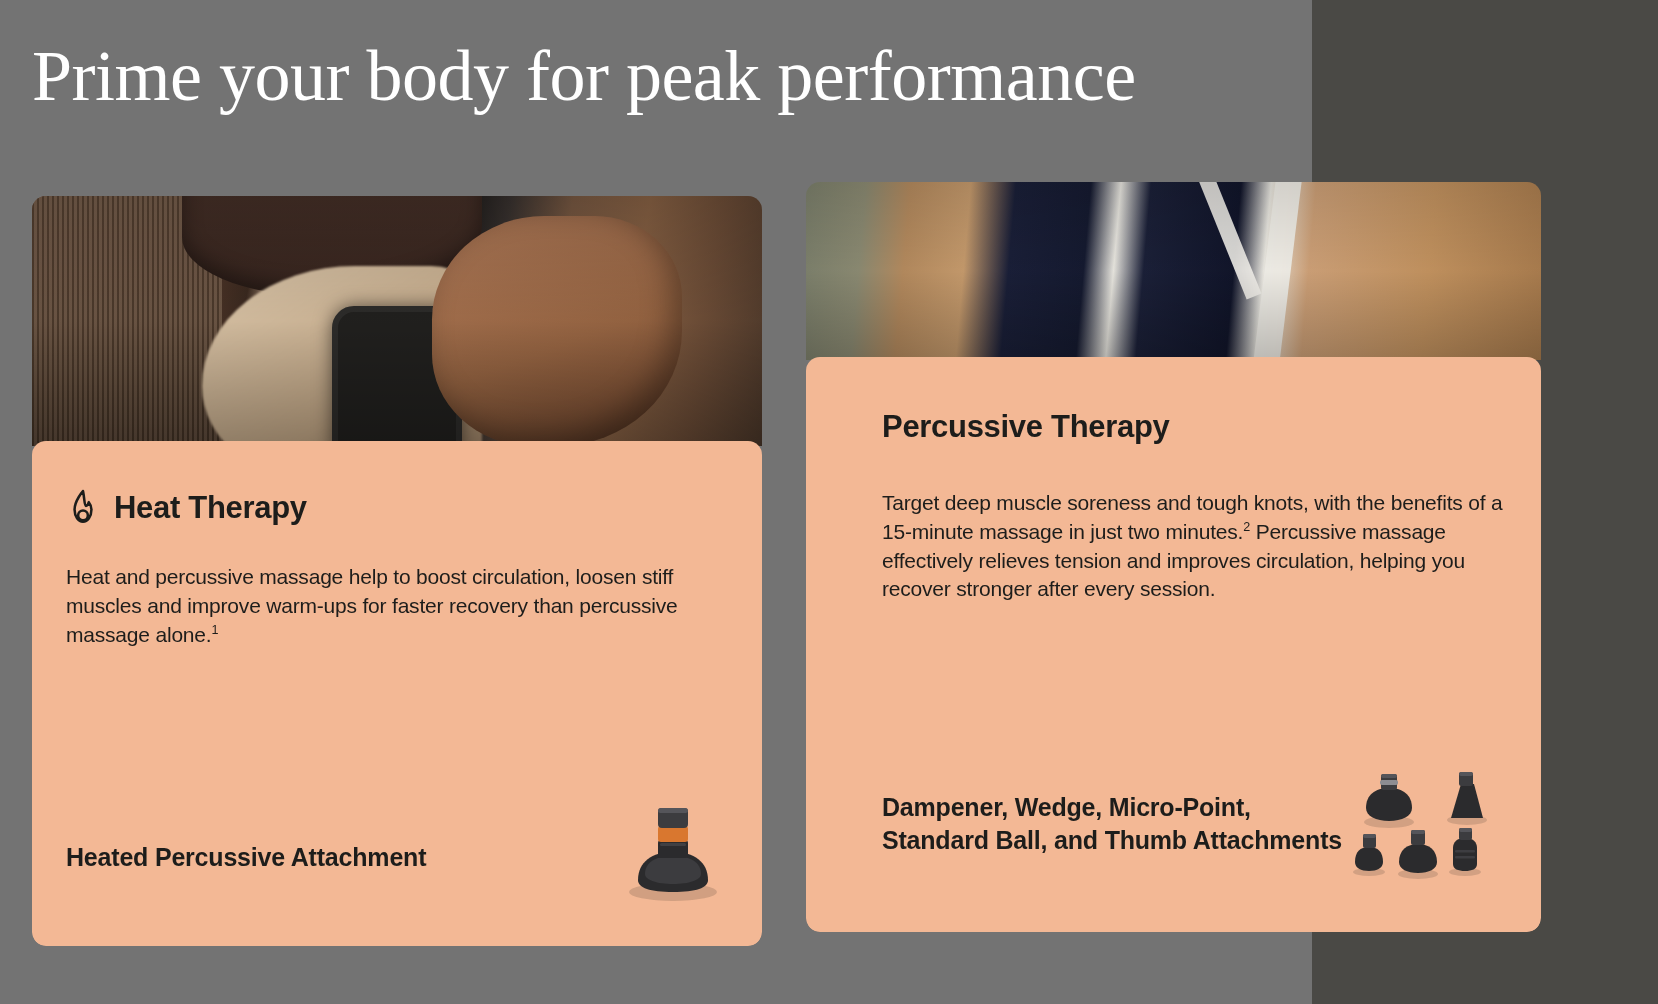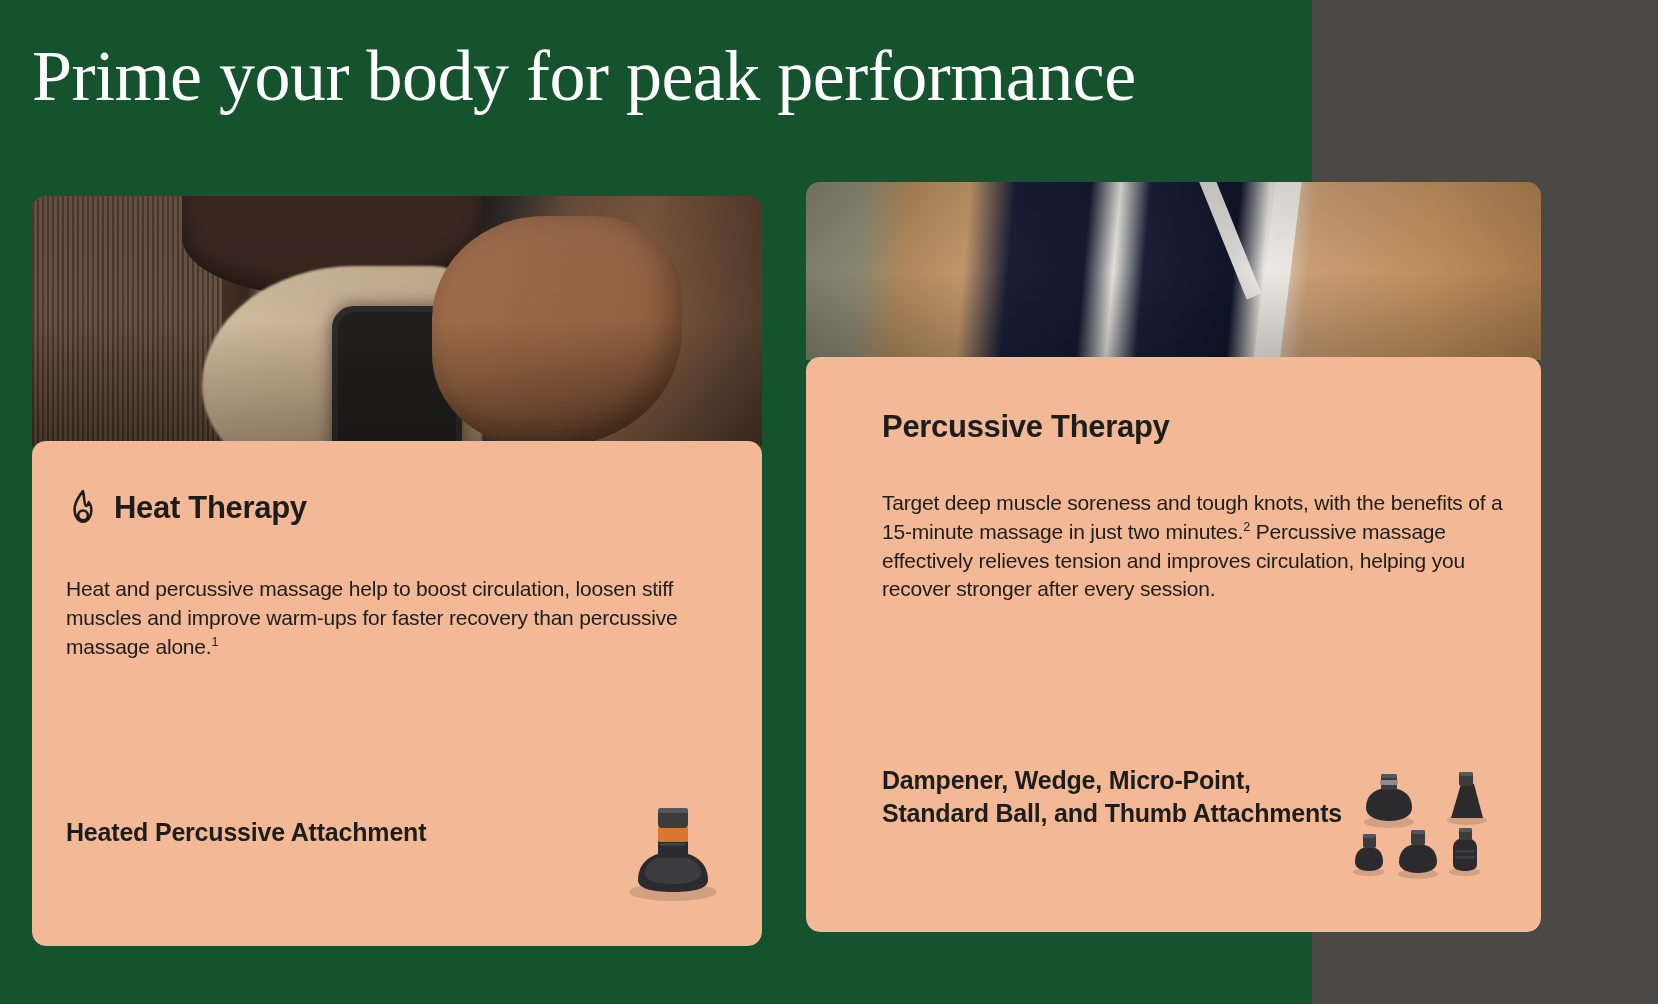--- a/index.html
+++ b/index.html
@@ -14,21 +14,21 @@
   body {
     background: #4a4945;
     font-family: "Liberation Sans", sans-serif;
     -webkit-font-smoothing: antialiased;
   }
 
   .page {
     position: relative;
     width: 1312px;
     height: 1004px;
-    background: #14532d;
+    background: #737373;
   }
 
   
   .headline {
     position: absolute;
     left: 32px;
     top: 40px;
     width: 1400px;
     font-family: "Liberation Serif", "DejaVu Serif", serif;
     font-size: 72px;
@@ -191,37 +191,37 @@
   }
 
   
   .card-body {
     font-size: 21px;
     line-height: 1.37;
     color: #1d1d1b;
     letter-spacing: -0.2px;
     max-width: 660px;
   }
-  .panel-left  .card-body { margin-top: 48px; }
+  .panel-left  .card-body { margin-top: 36px; }
   .panel-right .card-body { margin-top: 44px; max-width: 672px; }
 
   .card-body sup {
     font-size: 0.6em;
     vertical-align: super;
     line-height: 0;
   }
 
   
   .card-footer {
     position: absolute;
     left: 34px;
     right: 34px;
     bottom: 40px;
     display: flex;
-    align-items: flex-start;
+    align-items: center;
     justify-content: space-between;
     gap: 4px;
   }
   .panel-right .card-footer { left: 48px; bottom: 48px; }
 
   .attach-label {
     font-size: 25px;
     font-weight: 700;
     line-height: 1.33;
     color: #1d1d1b;

